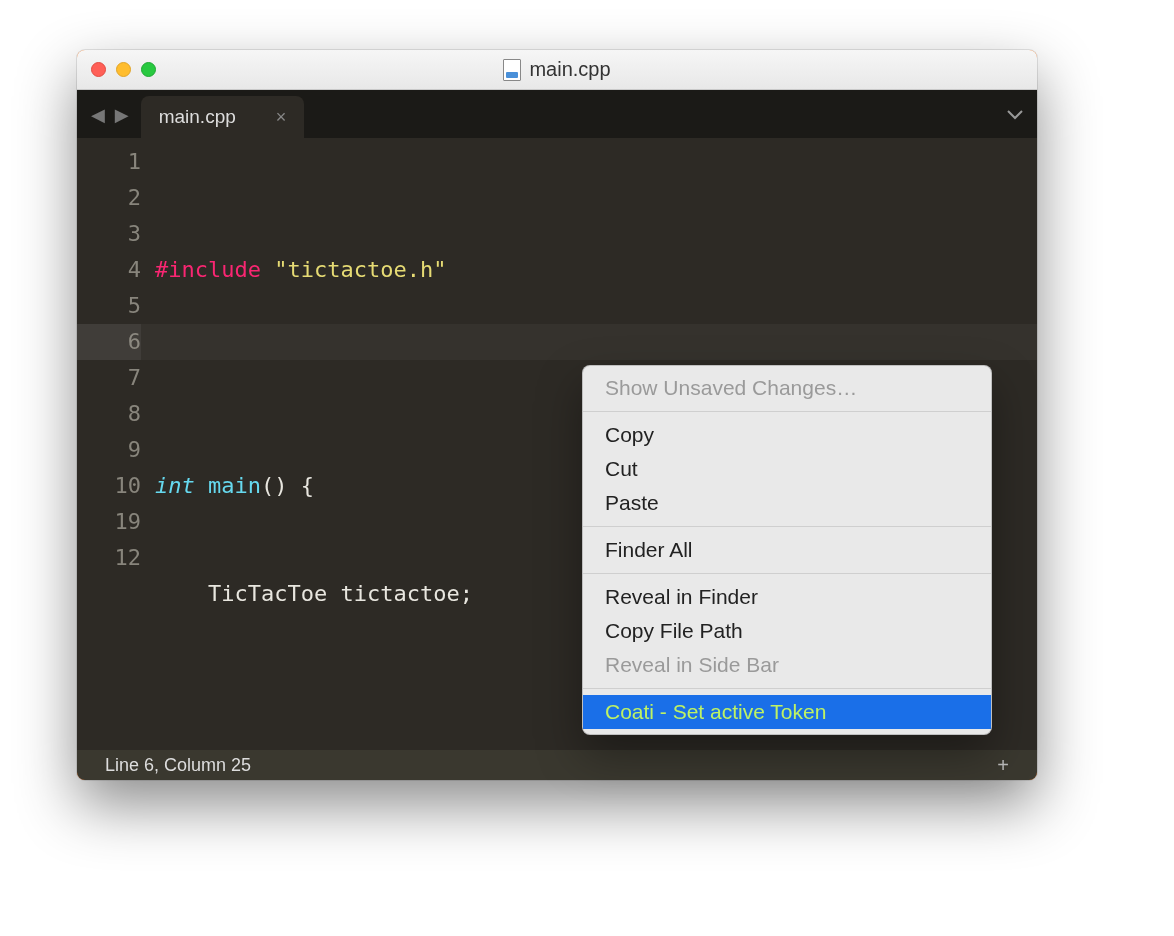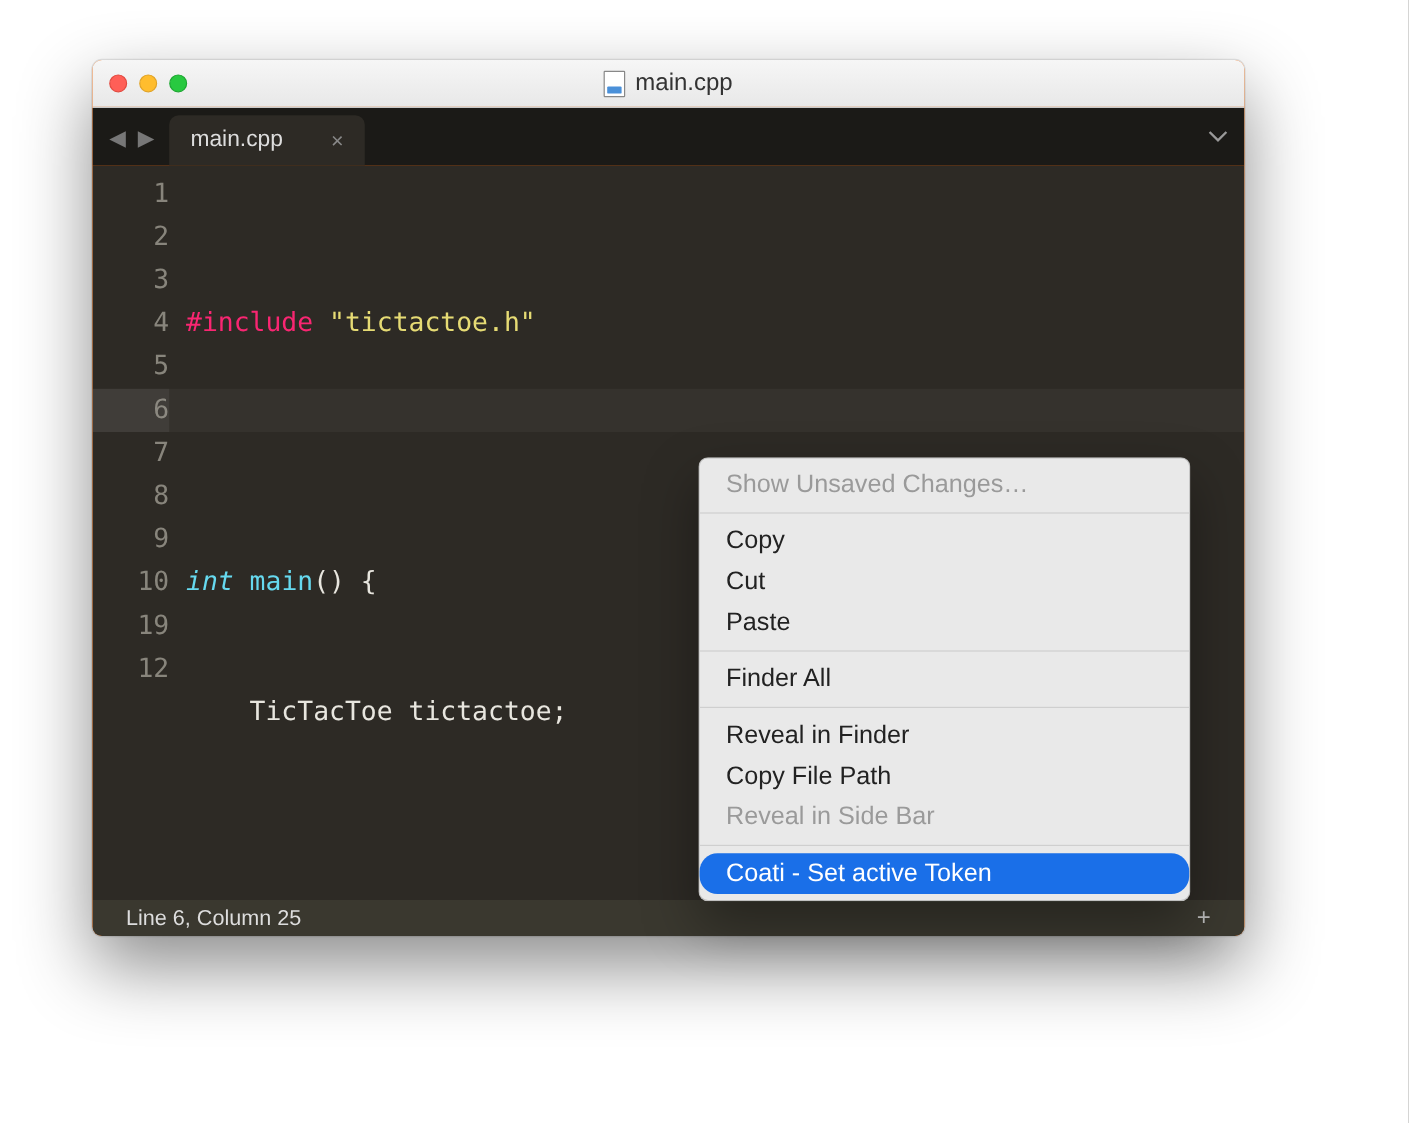--- a/index.html
+++ b/index.html
@@ -113,28 +113,27 @@
     position:absolute;
     left:582px; top:365px;
     width:410px;
     background:rgba(241,241,241,0.96);
     border:1px solid rgba(0,0,0,0.18);
     border-radius:8px;
     box-shadow:0 20px 45px rgba(0,0,0,0.35);
     padding:5px 0;
     font-size:21px;
     color:#222;
-    margin-top:16px;
   }
   .menu-item{
     padding:5px 22px;
   }
   .menu-item.disabled{color:#9a9a9a;}
   .menu-item.highlight{
-    background:#1a6fe8;color:#ffffff;border-radius:15px;
+    background:#1a6fe8;color:#bef264;
   }
   .menu-sep{height:1px;background:#cfcfcf;margin:6px 0;}
 </style>
 </head>
 <body>
 
 <div class="window">
 
   <div class="titlebar">
     <div class="traffic">

